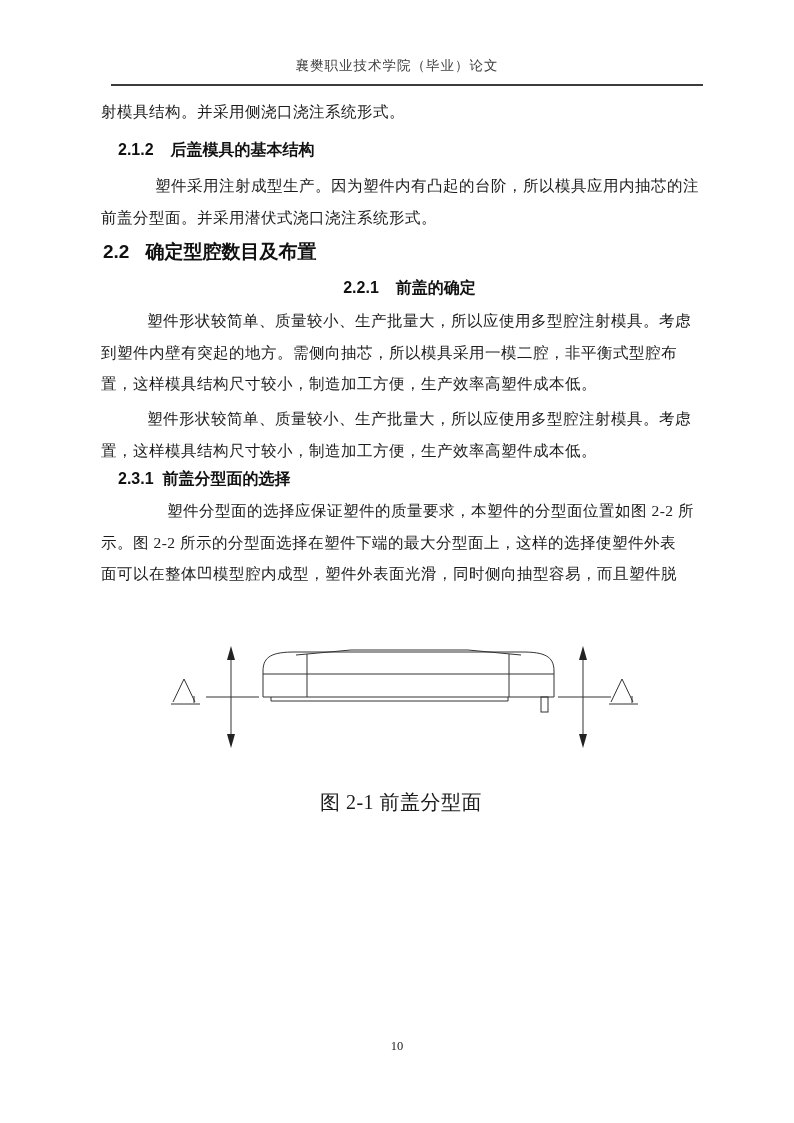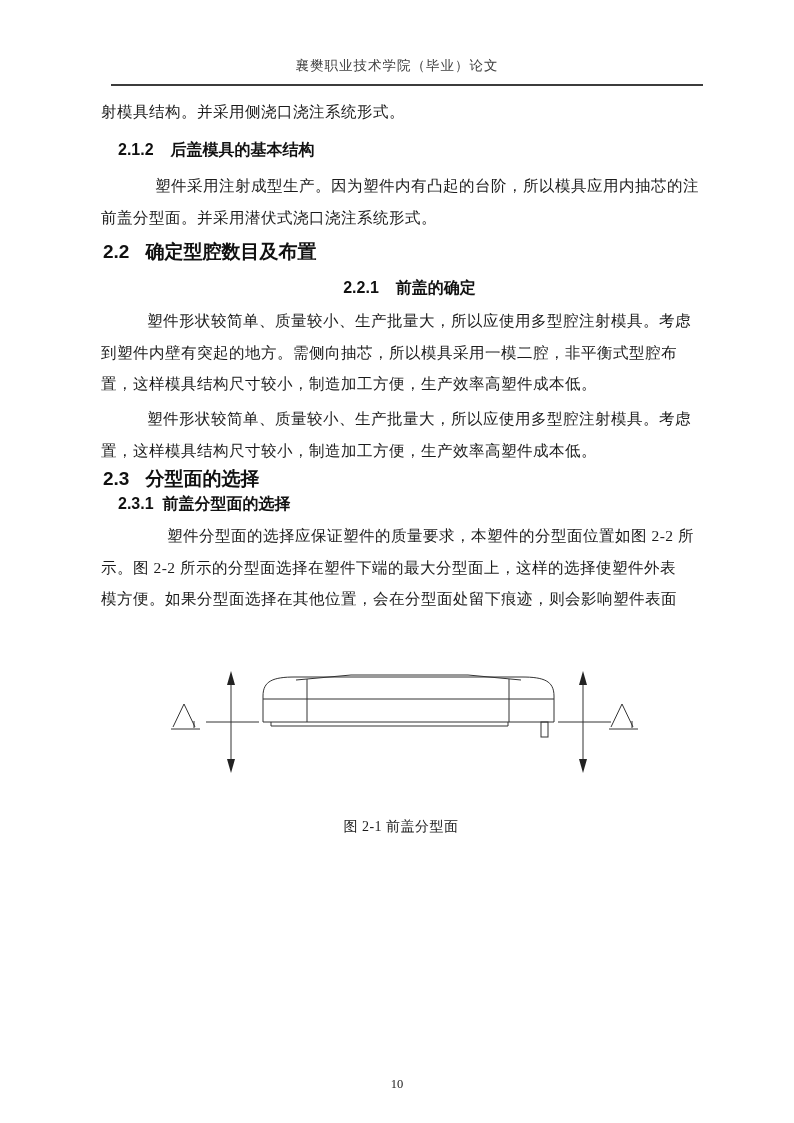--- a/index.html
+++ b/index.html
@@ -41,26 +41,26 @@
   .gap-sm .htext{margin-left:16px;}
 
   .mt10{margin-top:10px;} .mt12{margin-top:12px;} .mt9{margin-top:9px;}
   .mt6{margin-top:6px;} .mt13{margin-top:13px;text-align:center;}
   .mt4{margin-top:4px;} .mt0{margin-top:0;} .mt2{margin-top:2px;}
   .mt5{margin-top:5px;} .mt30{margin-top:30px;}
 
   figure{margin:0;}
   .fig-svg{display:block;}
   .fig-caption{
-    text-align:center;font-size:14px;line-height:20px;margin-top:25px;
+    text-align:center;font-size:20px;line-height:20px;margin-top:25px;
     letter-spacing:.5px;
   }
 
   .page-num{
-    position:absolute;left:0;top:1077px;width:794px;text-align:center;
+    position:absolute;left:0;top:1039px;width:794px;text-align:center;
     font-size:12.5px;line-height:15px;color:#222;
   }
 
   svg .ln{stroke:#333;stroke-width:1;fill:none;}
   svg .fill{fill:#222;stroke:none;}
 </style>
 </head>
 <body>
 
 <div class="page">
@@ -98,32 +98,29 @@
       <span class="bline" style="display:block">到塑件内壁有突起的地方。需侧向抽芯，所以模具采用一模二腔，非平衡式型腔布</span>
       <span class="bline" style="display:block">置，这样模具结构尺寸较小，制造加工方便，生产效率高塑件成本低。</span>
     </p>
 
 
     <p class="para mt4">
       <span class="bline ind-46" style="display:block">塑件形状较简单、质量较小、生产批量大，所以应使用多型腔注射模具。考虑</span>
       <span class="bline" style="display:block">置，这样模具结构尺寸较小，制造加工方便，生产效率高塑件成本低。</span>
     </p>
 
-    <h2 class="gap-sm mt0">
-      <span class="hnum">2.3</span><span class="htext">分型面的选择</span>
-    </h2>
 
     <h3 class="gap-md mt2">
       <span class="hnum">2.3.1</span><span class="htext">前盖分型面的选择</span>
     </h3>
 
     <p class="para mt5">
       <span class="bline ind-66" style="display:block">塑件分型面的选择应保证塑件的质量要求，本塑件的分型面位置如图 2-2 所</span>
       <span class="bline" style="display:block">示。图 2-2 所示的分型面选择在塑件下端的最大分型面上，这样的选择使塑件外表</span>
-      <span class="bline" style="display:block">模方便。如果分型面选择在其他位置，会在分型面处留下痕迹，则会影响塑件表面</span>
+      <span class="bline" style="display:block">面可以在整体凹模型腔内成型，塑件外表面光滑，同时侧向抽型容易，而且塑件脱</span>
     </p>
 
     <figure class="mt30">
       <svg class="fig-svg" width="600" height="148" viewBox="100 768 600 148" xmlns="http://www.w3.org/2000/svg">
 
         <g>
           <polyline class="ln" points="172,851 183,828 194,851"></polyline>
           <line class="ln" x1="193" y1="845" x2="193" y2="852"></line>
           <line class="ln" x1="170" y1="853" x2="199" y2="853"></line>
         </g>

